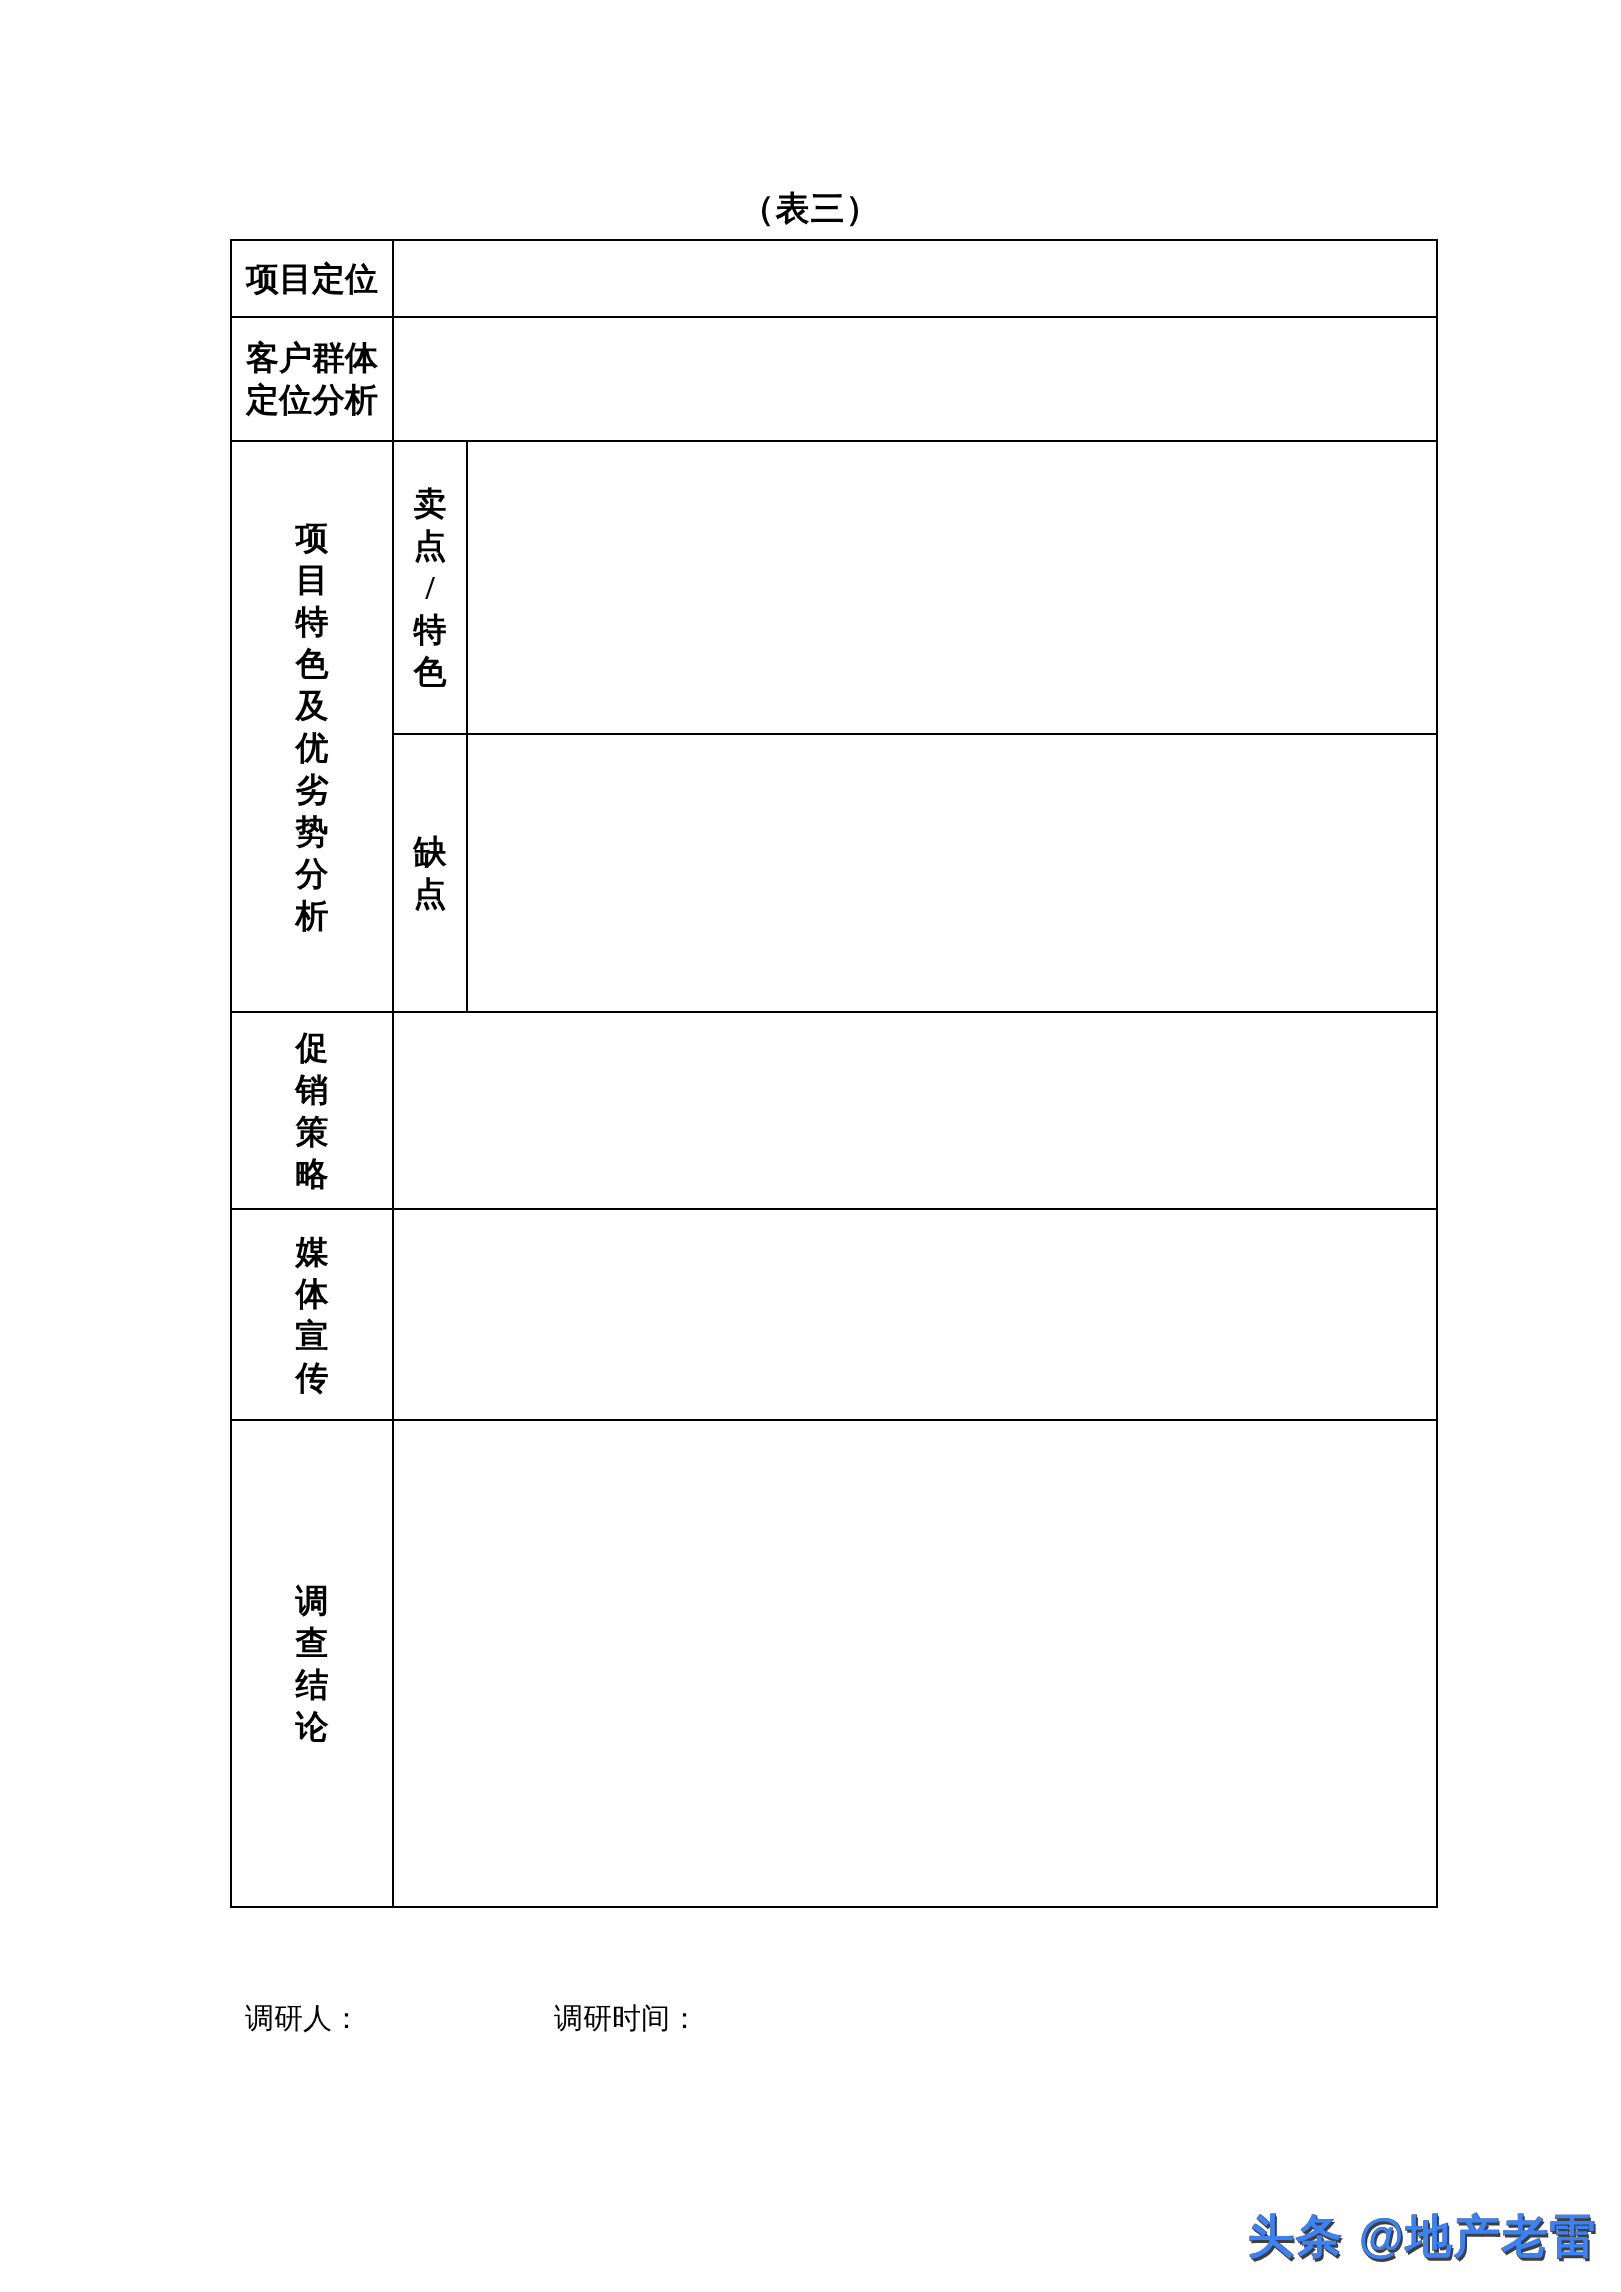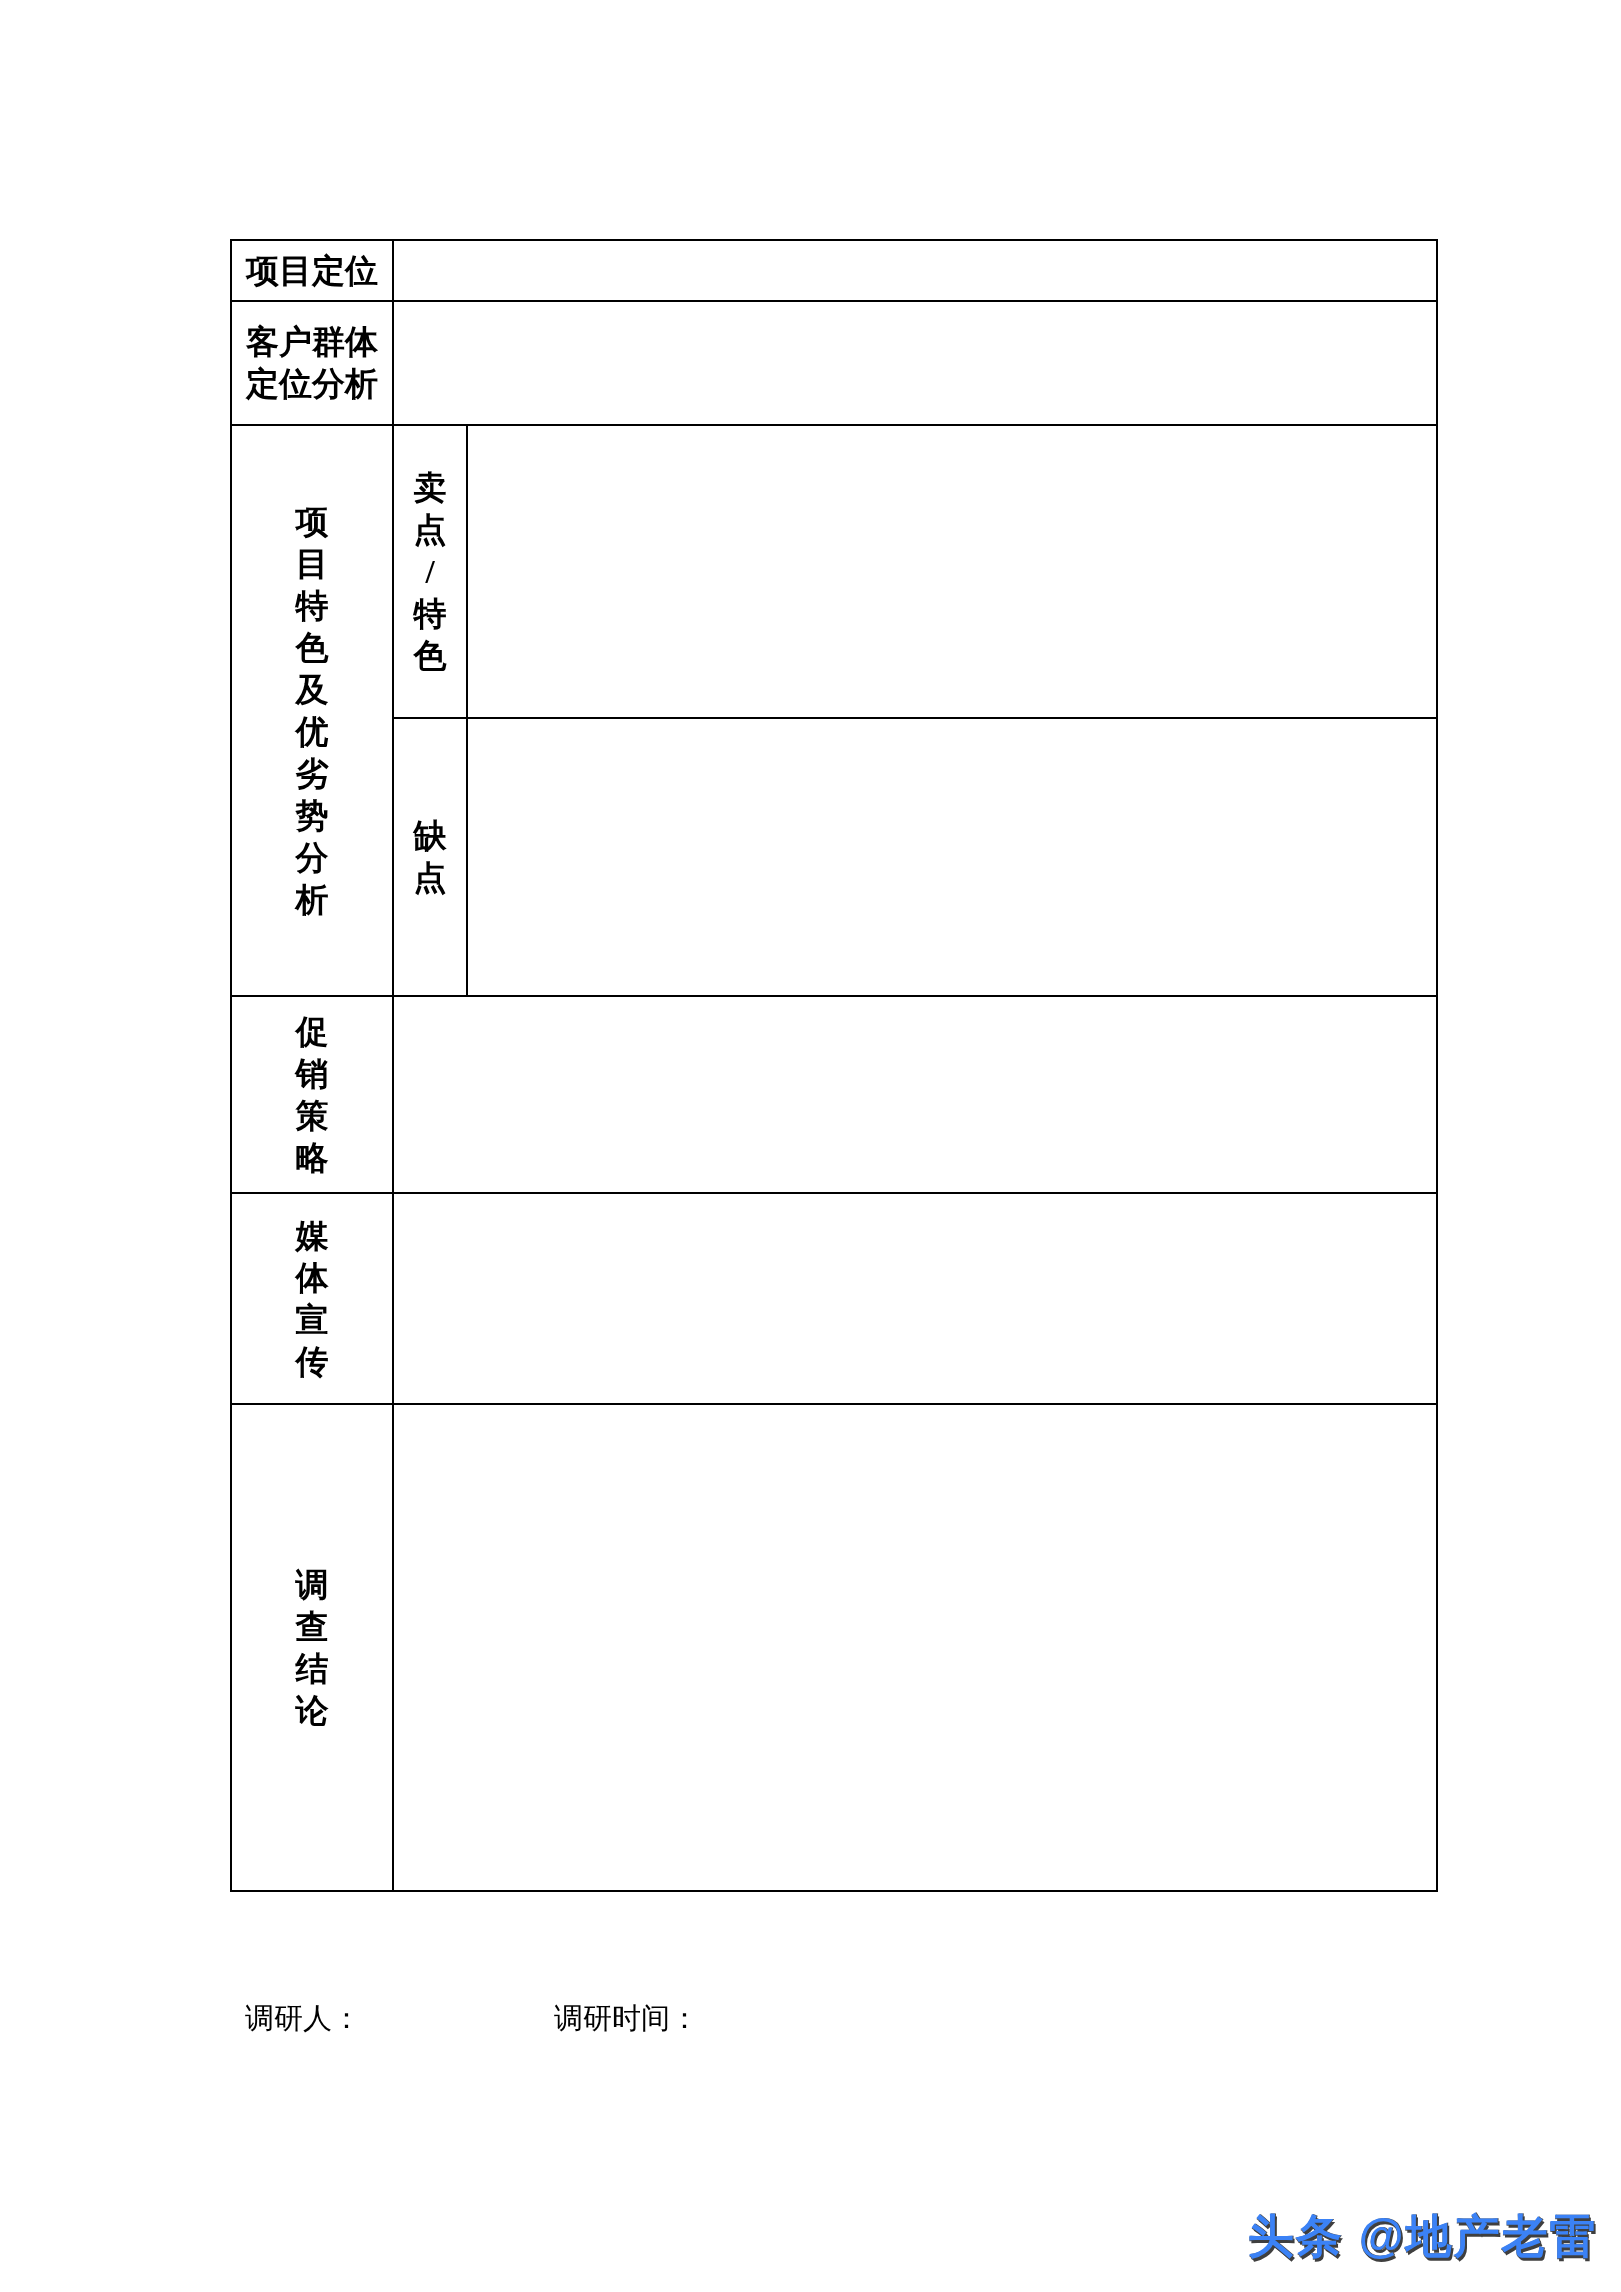--- a/index.html
+++ b/index.html
@@ -47,21 +47,21 @@
     width: 147px;
     word-break: break-all;
   }
   .vlabel {
     text-align: center;
     font-size: 33px;
     font-weight: bold;
   }
   .vlabel .vchar { line-height: 42px; height: 42px; }
 
-  tr.r1 { height: 61px; border-radius: 20px; }
+  tr.r1 { height: 77px; border-radius: 20px; }
   tr.r2 { height: 124px; padding-left: 38px; }
   tr.r3a { height: 293px; }
   tr.r3b { height: 278px; }
   tr.r4 { height: 197px; }
   tr.r5 { height: 211px; }
   tr.r6 { height: 487px; }
 
   .footer-label {
     position: absolute;
     top: 2000px;
@@ -85,20 +85,21 @@
       0 1px 0 #5a5a5a,
       1px 0 0 #4a4a4a;
     white-space: nowrap;
   }
 </style>
 </head>
 <body>
 
 <div class="page">
 
+  <div class="doc-title">（表三）</div>
 
   <table class="form">
     <colgroup>
       <col style="width:162px">
       <col style="width:74px">
       <col style="width:970px">
     </colgroup>
 
     <tbody>
         <tr class="r1">

